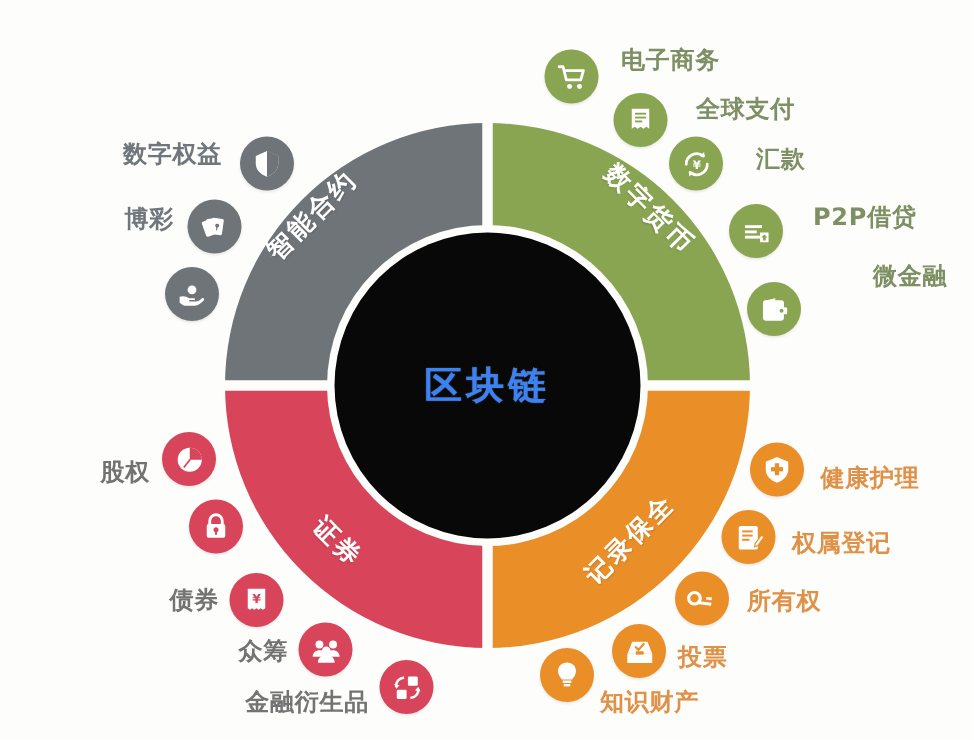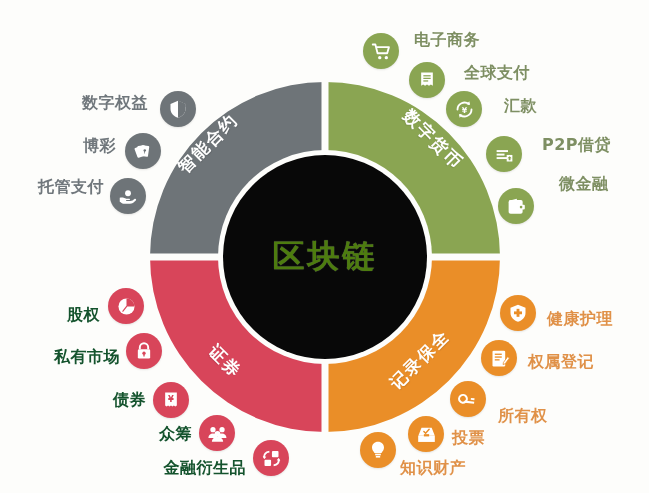--- a/index.html
+++ b/index.html
@@ -25,22 +25,22 @@
     position: absolute;
     left: 0; top: 0;
     width: 649px;
     height: 493px;
   }
   .center-label {
     position: absolute;
     left: 325px;
     top: 257px;
     transform: translate(-50%, -50%);
-    color: #4d7c0f;
-    font-size: 32px;
+    color: #3b82f6;
+    font-size: 25px;
     font-weight: bold;
     letter-spacing: 3px;
     white-space: nowrap;
     text-shadow: 0 0 1px rgba(255,255,255,0.35);
   }
   .seg-label {
     position: absolute;
     white-space: nowrap;
     color: #ffffff;
     font-size: 17px;
@@ -67,21 +67,21 @@
     letter-spacing: 0.5px;
   }
   .t-right { text-align: left; }
   .t-left  { text-align: right; font-family: Liberation Serif, serif; }
   .c-gray   { background: #6e7478; }
   .c-green  { background: #8aa552; }
   .c-red    { background: #d8455a; }
   .c-orange { background: #ea8e28; }
   .tx-gray   { color: #70777c; }
   .tx-green  { color: #7e8f63; margin-left: 12px; }
-  .tx-red    { color: #14532d; }
+  .tx-red    { color: #737373; }
   .tx-orange { color: #e09148; }
 </style>
 </head>
 <body>
 
 <div id="stage">
 
   <svg class="wheel" viewBox="0 0 649 493">
 
     <path d="M 325 82 A 175 175 0 0 0 150 257 L 220 257 A 105 105 0 0 1 325 152 Z" fill="#6e7478"></path>
@@ -133,21 +133,20 @@
     </svg>
   </div>
   <div class="node-text tx-gray t-left" style="left:8px; top:136px; width:108px;text-align:right;">博彩</div>
 
   <div class="node c-gray" style="left:110px; top:178px;">
     <svg width="22" height="22" viewBox="0 0 24 24">
       <circle cx="12" cy="9" r="3.2" fill="#ffffff"></circle>
       <path d="M3 14 c2.5-1 5-.2 7 1 h3.5 c1 0 1 1.4 0 1.4 H10 v1 h4.5 c2 0 3-1 4.5-2.2 c1.2-1 2.6.5 1.5 1.6 c-2 2-4 3.7-6.5 3.7 H7 c-1.5 0-2.5-1.5-4-2.2 Z" fill="#ffffff"></path>
     </svg>
   </div>
-  <div class="node-text tx-gray t-left" style="left:8px; top:177px; width:96px;">托管支付</div>
 
   <div class="node c-green" style="left:363px; top:33px;">
     <svg width="21" height="21" viewBox="0 0 24 24">
       <path d="M2 4 h3 l2.5 10 h11 l2-7 H7" fill="none" stroke="#ffffff" stroke-width="2.1" stroke-linejoin="round" stroke-linecap="round"></path>
       <circle cx="10" cy="19" r="1.9" fill="#ffffff"></circle>
       <circle cx="17.5" cy="19" r="1.9" fill="#ffffff"></circle>
     </svg>
   </div>
   <div class="node-text tx-green t-right" style="left:402px; top:30px;">电子商务</div>
 
@@ -184,40 +183,39 @@
   <div class="node-text tx-green t-right" style="left:530px; top:135px;">P2P借贷</div>
 
   <div class="node c-green" style="left:498px; top:188px;">
     <svg width="21" height="21" viewBox="0 0 24 24">
       <path d="M3 7 c0-1.4 1-2.3 2.4-2.3 h11.6 c1.4 0 2 .9 2 2.3 v11 c0 1.4-1 2.3-2.4 2.3 H5.4 C4 20.3 3 19.4 3 18 Z" fill="#ffffff"></path>
       <rect x="13.5" y="10" width="8" height="5.5" rx="1.2" fill="#ffffff"></rect>
       <circle cx="17.2" cy="12.7" r="1.5" fill="#8aa552"></circle>
       <path d="M3.4 5.4 l9 -2.2 v2.8 h-9 z" fill="#ffffff"></path>
     </svg>
   </div>
-  <div class="node-text tx-green t-right" style="left:547px; top:174px;">微金融</div>
+  <div class="node-text tx-green t-right" style="left:570px; top:174px;">微金融</div>
 
   <div class="node c-red" style="left:108px; top:288px;">
     <svg width="21" height="21" viewBox="0 0 24 24">
       <circle cx="12" cy="12" r="9.2" fill="#ffffff"></circle>
       <path d="M12 12 L12 2.8 A9.2 9.2 0 0 1 21.2 12 Z" fill="#d8455a"></path>
       <rect x="11.4" y="11.4" width="1.3" height="8" fill="#d8455a" transform="rotate(38 12 12)"></rect>
     </svg>
   </div>
   <div class="node-text tx-red t-left" style="left:10px; top:305px; width:90px;">股权</div>
 
   <div class="node c-red" style="left:126px; top:333px;">
     <svg width="20" height="20" viewBox="0 0 24 24">
       <path d="M7 10 V7.6 a5 5 0 0 1 10 0 V10" fill="none" stroke="#ffffff" stroke-width="2.3"></path>
       <rect x="4.6" y="10" width="14.8" height="11" rx="1.6" fill="#ffffff"></rect>
       <circle cx="12" cy="14.6" r="2" fill="#d8455a"></circle>
       <rect x="11.2" y="15" width="1.6" height="3.6" fill="#d8455a"></rect>
     </svg>
   </div>
-  <div class="node-text tx-red t-left" style="left:10px; top:347px; width:110px;">私有市场</div>
 
   <div class="node c-red" style="left:153px; top:382px;">
     <svg width="20" height="20" viewBox="0 0 24 24">
       <path d="M5 3 h14 v15.5 l-1.8 1.2 -1.8-1.2 -1.7 1.2 -1.7-1.2 -1.8 1.2 -1.7-1.2 -1.8 1.2 -1.7-1.2 z" fill="#ffffff"></path>
       <text x="12" y="14.5" font-size="10" font-weight="bold" fill="#d8455a" text-anchor="middle" font-family="DejaVu Sans, sans-serif">¥</text>
     </svg>
   </div>
   <div class="node-text tx-red t-left" style="left:60px; top:390px; width:86px;">债券</div>
 
   <div class="node c-red" style="left:199px; top:415px;">
@@ -266,21 +264,21 @@
 
   <div class="node c-orange" style="left:450px; top:381px;">
     <svg width="21" height="21" viewBox="0 0 24 24">
       <g transform="rotate(-38 12 12)">
         <circle cx="7.5" cy="7.5" r="4.4" fill="none" stroke="#ffffff" stroke-width="2.4"></circle>
         <rect x="9.6" y="9.6" width="2.4" height="11" fill="#ffffff" transform="rotate(-45 10.8 15)"></rect>
         <rect x="14" y="13.4" width="4.2" height="2.1" fill="#ffffff" transform="rotate(45 16 14.4)"></rect>
       </g>
     </svg>
   </div>
-  <div class="node-text tx-orange t-right" style="left:498px; top:391px;margin-top:15px;">所有权</div>
+  <div class="node-text tx-orange t-right" style="left:498px; top:391px;">所有权</div>
 
   <div class="node c-orange" style="left:408px; top:416px;">
     <svg width="21" height="21" viewBox="0 0 24 24">
       <path d="M2.5 13.5 h19 v7 h-19 z" fill="#ffffff"></path>
       <path d="M6.3 4.4 l11.6 0 3.6 9.1 h-18.8 z" fill="#ffffff"></path>
       <rect x="9" y="11.6" width="6" height="2.6" fill="#ea8e28"></rect>
       <path d="M9 8.6 l2 2 4 -4.5" fill="none" stroke="#ea8e28" stroke-width="1.7" stroke-linecap="round"></path>
     </svg>
   </div>
   <div class="node-text tx-orange t-right" style="left:452px; top:428px;">投票</div>

